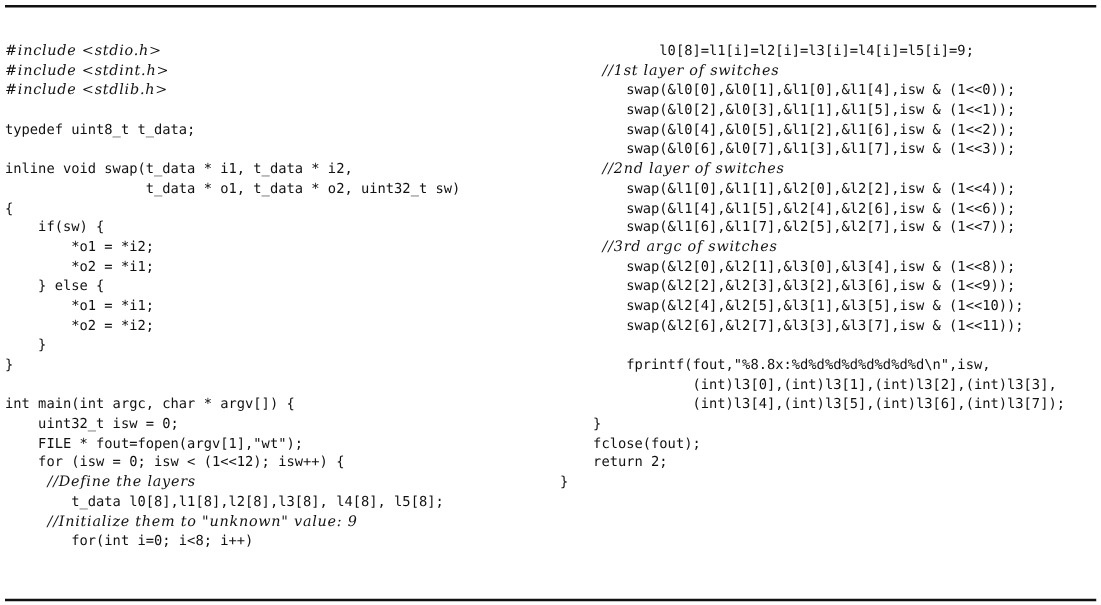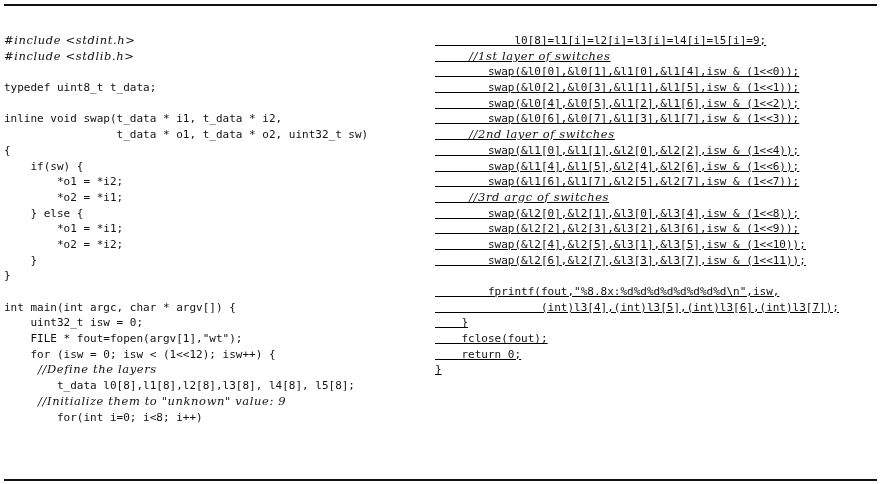--- a/index.html
+++ b/index.html
@@ -2,35 +2,36 @@
 <html><head>
 <meta charset="utf-8">
 <style>
   html, body { margin: 0; padding: 0; background: #ffffff; }
   body { width: 881px; height: 484px; position: relative; overflow: hidden; }
   .rule { position: absolute; left: 4px; width: 873px; height: 2px; background: #111; }
   .rule.top { top: 4px; }
   .rule.bottom { top: 479px; }
   .col { position: absolute; top: 33px; }
   .col.left { left: 4px; }
-  .col.right { left: 435px; text-decoration: underline; }
+  .col.right { left: 448px; }
   .line {
     height: 15.7px; line-height: 15.7px;
     font-family: "DejaVu Sans Mono", "Liberation Mono", monospace;
     font-size: 11px; color: #111; white-space: pre;
   }
   .line.it { font-family: "DejaVu Serif", "Liberation Serif", serif; font-style: italic; font-size: 11.5px; letter-spacing: 0.6px; }
   .line.blank { }
 </style>
 </head>
 <body>
 
 <div class="rule top"></div>
 
 <div class="col left" id="col-left">
+    <div class="line it">#include &lt;stdio.h&gt;</div>
     <div class="line it">#include &lt;stdint.h&gt;</div>
     <div class="line it">#include &lt;stdlib.h&gt;</div>
     <div class="line blank"></div>
     <div class="line ">typedef uint8_t t_data;</div>
     <div class="line blank"></div>
     <div class="line ">inline void swap(t_data * i1, t_data * i2,</div>
     <div class="line ">                 t_data * o1, t_data * o2, uint32_t sw)</div>
     <div class="line ">{</div>
     <div class="line ">    if(sw) {</div>
     <div class="line ">        *o1 = *i2;</div>
@@ -61,20 +62,21 @@
     <div class="line ">        swap(&amp;l1[0],&amp;l1[1],&amp;l2[0],&amp;l2[2],isw &amp; (1&lt;&lt;4));</div>
     <div class="line ">        swap(&amp;l1[4],&amp;l1[5],&amp;l2[4],&amp;l2[6],isw &amp; (1&lt;&lt;6));</div>
     <div class="line ">        swap(&amp;l1[6],&amp;l1[7],&amp;l2[5],&amp;l2[7],isw &amp; (1&lt;&lt;7));</div>
     <div class="line it">        //3rd argc of switches</div>
     <div class="line ">        swap(&amp;l2[0],&amp;l2[1],&amp;l3[0],&amp;l3[4],isw &amp; (1&lt;&lt;8));</div>
     <div class="line ">        swap(&amp;l2[2],&amp;l2[3],&amp;l3[2],&amp;l3[6],isw &amp; (1&lt;&lt;9));</div>
     <div class="line ">        swap(&amp;l2[4],&amp;l2[5],&amp;l3[1],&amp;l3[5],isw &amp; (1&lt;&lt;10));</div>
     <div class="line ">        swap(&amp;l2[6],&amp;l2[7],&amp;l3[3],&amp;l3[7],isw &amp; (1&lt;&lt;11));</div>
     <div class="line blank"></div>
     <div class="line ">        fprintf(fout,"%8.8x:%d%d%d%d%d%d%d%d\n",isw,</div>
+    <div class="line ">                (int)l3[0],(int)l3[1],(int)l3[2],(int)l3[3],</div>
     <div class="line ">                (int)l3[4],(int)l3[5],(int)l3[6],(int)l3[7]);</div>
     <div class="line ">    }</div>
     <div class="line ">    fclose(fout);</div>
-    <div class="line ">    return 0;</div>
+    <div class="line ">    return 2;</div>
     <div class="line ">}</div>
   </div>
 
 <div class="rule bottom"></div>
 
 </body></html>

